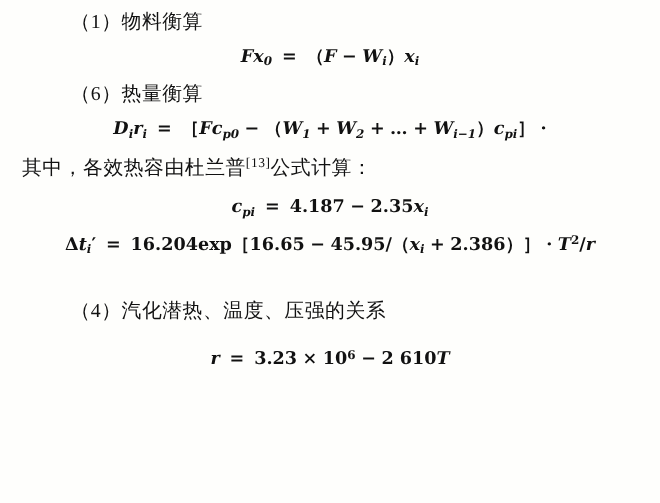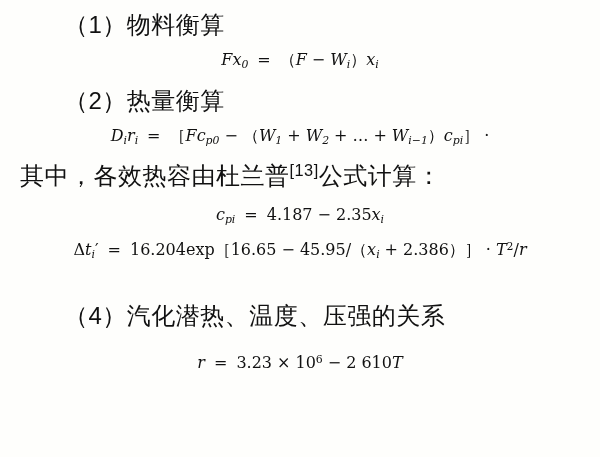--- a/index.html
+++ b/index.html
@@ -15,37 +15,38 @@
     overflow: hidden;
   }
   .page {
     position: relative;
     width: 600px;
     height: 457px;
     box-sizing: border-box;
     padding: 6px 10px 0 10px;
   }
   .heading {
-    font-size: 24px;
+    font-size: 18px;
     line-height: 1.55;
     margin-left: 54px;
     letter-spacing: 0.5px;
-    font-family: Liberation Sans, sans-serif;
+    font-family: Liberation Serif, serif;
   }
   .heading.narrow {
     margin-left: 10px;
   }
   .heading.indent-more {
   }
   .formula {
     text-align: center;
     font-size: 16px;
     line-height: 1.6;
     font-family: "DejaVu Serif", "Liberation Serif", serif;
     font-style: normal;
+    font-weight: bold;
   }
   .formula-row {
     display: block;
     white-space: nowrap;
   }
   .it {
     font-style: italic;
     font-family: "DejaVu Serif", "Liberation Serif", serif;
   }
   sub {
@@ -83,21 +84,21 @@
   <div class="gap-xs"></div>
 
   <div class="formula">
     <span class="formula-row">
       <span class="it">F</span><span class="it">x<sub>0</sub></span><span class="sp2"></span>=<span class="sp2"></span>（<span class="it">F</span><span class="sp"></span>−<span class="sp"></span><span class="it">W<sub>i</sub></span>）<span class="it">x<sub>i</sub></span>
     </span>
   </div>
 
   <div class="gap-s"></div>
 
-  <div class="heading">（2）热量衡算</div>
+  <div class="heading">（6）热量衡算</div>
 
   <div class="gap-xs"></div>
 
   <div class="formula">
     <span class="formula-row">
       <span class="it">D<sub>i</sub></span><span class="it">r<sub>i</sub></span><span class="sp2"></span>=<span class="sp2"></span>［<span class="it">F</span><span class="it">c<sub>p0</sub></span><span class="sp"></span>−<span class="sp"></span>（<span class="it">W<sub>1</sub></span><span class="sp"></span>+<span class="sp"></span><span class="it">W<sub>2</sub></span><span class="sp"></span>+<span class="sp"></span>…<span class="sp"></span>+<span class="sp"></span><span class="it">W<sub>i−1</sub></span>）<span class="it">c<sub>pi</sub></span>］<span class="sp"></span>·
     </span>
   </div>
 
 

